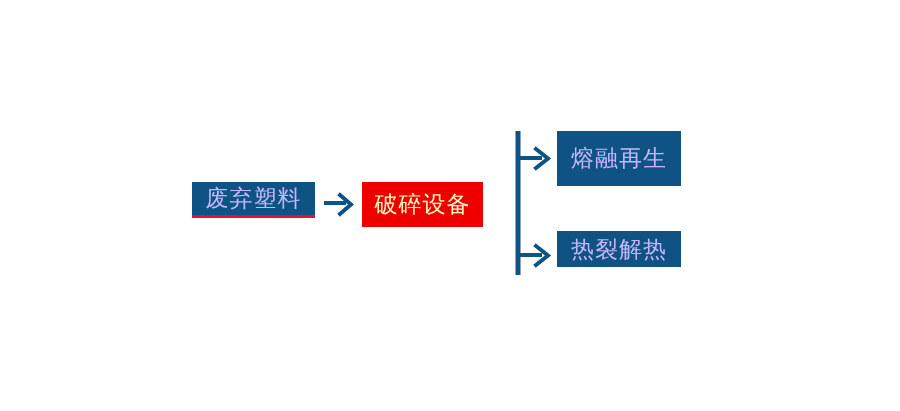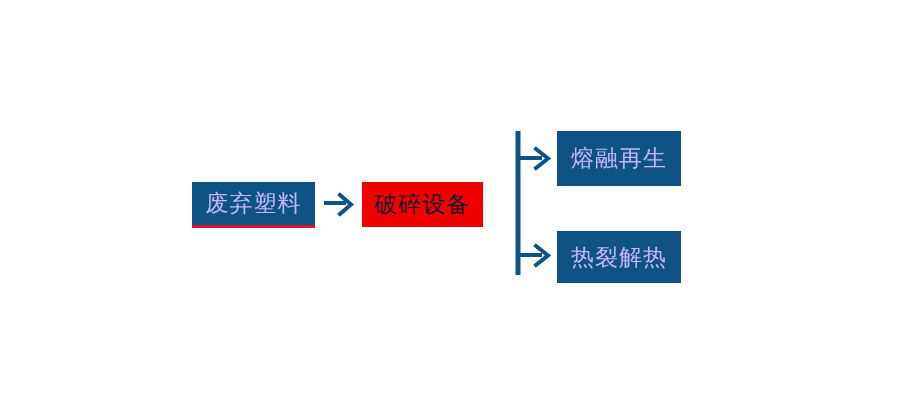--- a/index.html
+++ b/index.html
@@ -39,28 +39,28 @@
     background: #0f5385;
     color: #c4b5fd;
   }
   
   .node--blue-underline {
     border-bottom: 3px solid #e8112d;
   }
   
   .node--red {
     background: #ee0000;
-    color: #0f172a;
+    color: #fef9c3;
   }
 
   
-  #node-waste        { left: 192px; top: 182px; width: 123px; height: 46px; font-size: 23px; }
+  #node-waste        { left: 192px; top: 182px; width: 123px; height: 36px; font-size: 23px; }
   #node-crusher      { left: 362px; top: 182px; width: 121px; height: 45px; font-size: 23px; }
   #node-melt         { left: 557px; top: 131px; width: 124px; height: 55px; font-size: 23px; }
-  #node-pyrolysis    { left: 557px; top: 231px; width: 124px; height: 52px; font-size: 23px; }
+  #node-pyrolysis    { left: 557px; top: 231px; width: 124px; height: 36px; font-size: 23px; }
 
   
   #arrow-main {
     position: absolute;
     left: 324px;
     top: 190px;
     width: 34px;
     height: 30px;
   }
 

